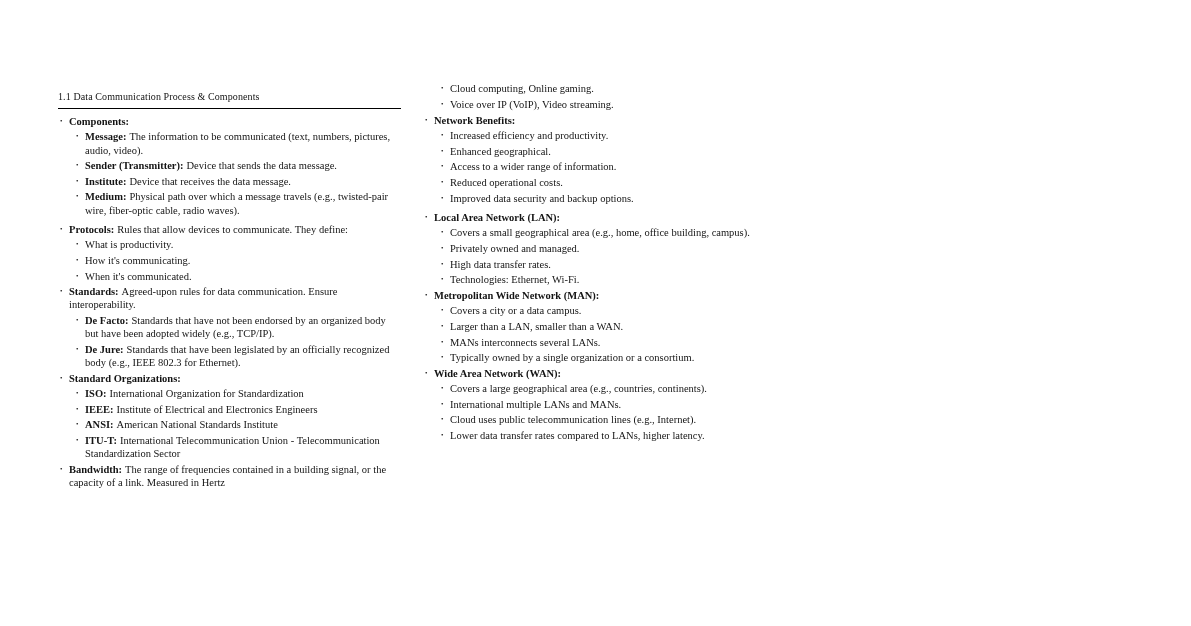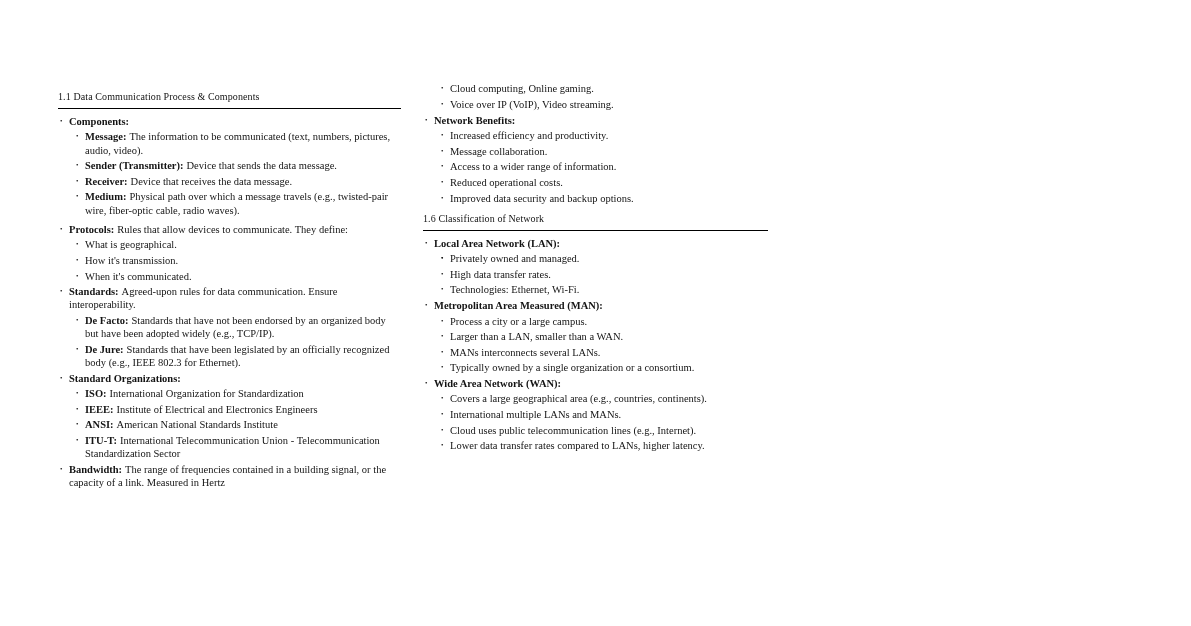--- a/index.html
+++ b/index.html
@@ -44,28 +44,28 @@
 </head>
 <body>
 
 <div class="page" id="page" style="background: rgb(255, 255, 255); color: rgb(20, 20, 20); --rule-color: #000000;">
     <div class="column column-left">
       <h2 class="section-heading">1.1 Data Communication Process &amp; Components</h2>
       <ul class="bullet-list">
         <li><span class="bullet">•</span><span class="term">Components:</span><ul class="bullet-list nested">
             <li><span class="bullet">•</span><span class="term">Message:</span><span class="text">The information to be communicated (text, numbers, pictures, audio, video).</span></li>
             <li><span class="bullet">•</span><span class="term">Sender (Transmitter):</span><span class="text">Device that sends the data message.</span></li>
-            <li><span class="bullet">•</span><span class="term">Receiver:</span><span class="text">Device that receives the data message.</span></li>
+            <li><span class="bullet">•</span><span class="term">Institute:</span><span class="text">Device that receives the data message.</span></li>
             <li><span class="bullet">•</span><span class="term">Medium:</span><span class="text">Physical path over which a message travels (e.g., twisted-pair wire, fiber-optic cable, radio waves).</span></li>
           </ul></li>
       </ul>
       <ul class="bullet-list">
         <li><span class="bullet">•</span><span class="term">Protocols:</span><span class="text">Rules that allow devices to communicate. They define:</span><ul class="bullet-list nested">
-            <li><span class="bullet">•</span><span class="text">What is geographical.</span></li>
-            <li><span class="bullet">•</span><span class="text">How it's transmission.</span></li>
+            <li><span class="bullet">•</span><span class="text">What is productivity.</span></li>
+            <li><span class="bullet">•</span><span class="text">How it's communicating.</span></li>
             <li><span class="bullet">•</span><span class="text">When it's communicated.</span></li>
           </ul></li>
         <li><span class="bullet">•</span><span class="term">Standards:</span><span class="text">Agreed-upon rules for data communication. Ensure interoperability.</span><ul class="bullet-list nested">
             <li><span class="bullet">•</span><span class="term">De Facto:</span><span class="text">Standards that have not been endorsed by an organized body but have been adopted widely (e.g., TCP/IP).</span></li>
             <li><span class="bullet">•</span><span class="term">De Jure:</span><span class="text">Standards that have been legislated by an officially recognized body (e.g., IEEE 802.3 for Ethernet).</span></li>
           </ul></li>
         <li><span class="bullet">•</span><span class="term">Standard Organizations:</span><ul class="bullet-list nested">
             <li><span class="bullet">•</span><span class="term">ISO:</span><span class="text">International Organization for Standardization</span></li>
             <li><span class="bullet">•</span><span class="term">IEEE:</span><span class="text">Institute of Electrical and Electronics Engineers</span></li>
             <li><span class="bullet">•</span><span class="term">ANSI:</span><span class="text">American National Standards Institute</span></li>
@@ -73,36 +73,35 @@
           </ul></li>
         <li><span class="bullet">•</span><span class="term">Bandwidth:</span><span class="text">The range of frequencies contained in a building signal, or the capacity of a link. Measured in Hertz</span></li>
       </ul>
     </div>
     <div class="column column-right">
       <ul class="bullet-list">
         <li class="sub-indent"><span class="bullet">•</span><span class="text">Cloud computing, Online gaming.</span></li>
         <li class="sub-indent"><span class="bullet">•</span><span class="text">Voice over IP (VoIP), Video streaming.</span></li>
         <li><span class="bullet">•</span><span class="term">Network Benefits:</span><ul class="bullet-list nested">
             <li><span class="bullet">•</span><span class="text">Increased efficiency and productivity.</span></li>
-            <li><span class="bullet">•</span><span class="text">Message collaboration.</span></li>
+            <li><span class="bullet">•</span><span class="text">Enhanced geographical.</span></li>
             <li><span class="bullet">•</span><span class="text">Access to a wider range of information.</span></li>
             <li><span class="bullet">•</span><span class="text">Reduced operational costs.</span></li>
             <li><span class="bullet">•</span><span class="text">Improved data security and backup options.</span></li>
           </ul></li>
       </ul>
-      <h2 class="section-heading">1.6 Classification of Network</h2>
       <ul class="bullet-list">
         <li><span class="bullet">•</span><span class="term">Local Area Network (LAN):</span><ul class="bullet-list nested">
-            <li><span class="bullet">•</span></li>
+            <li><span class="bullet">•</span><span class="text">Covers a small geographical area (e.g., home, office building, campus).</span></li>
             <li><span class="bullet">•</span><span class="text">Privately owned and managed.</span></li>
             <li><span class="bullet">•</span><span class="text">High data transfer rates.</span></li>
             <li><span class="bullet">•</span><span class="text">Technologies: Ethernet, Wi-Fi.</span></li>
           </ul></li>
-        <li><span class="bullet">•</span><span class="term">Metropolitan Area Measured (MAN):</span><ul class="bullet-list nested">
-            <li><span class="bullet">•</span><span class="text">Process a city or a large campus.</span></li>
+        <li><span class="bullet">•</span><span class="term">Metropolitan Wide Network (MAN):</span><ul class="bullet-list nested">
+            <li><span class="bullet">•</span><span class="text">Covers a city or a data campus.</span></li>
             <li><span class="bullet">•</span><span class="text">Larger than a LAN, smaller than a WAN.</span></li>
             <li><span class="bullet">•</span><span class="text">MANs interconnects several LANs.</span></li>
             <li><span class="bullet">•</span><span class="text">Typically owned by a single organization or a consortium.</span></li>
           </ul></li>
         <li><span class="bullet">•</span><span class="term">Wide Area Network (WAN):</span><ul class="bullet-list nested">
             <li><span class="bullet">•</span><span class="text">Covers a large geographical area (e.g., countries, continents).</span></li>
             <li><span class="bullet">•</span><span class="text">International multiple LANs and MANs.</span></li>
             <li><span class="bullet">•</span><span class="text">Cloud uses public telecommunication lines (e.g., Internet).</span></li>
             <li><span class="bullet">•</span><span class="text">Lower data transfer rates compared to LANs, higher latency.</span></li>
           </ul></li>

